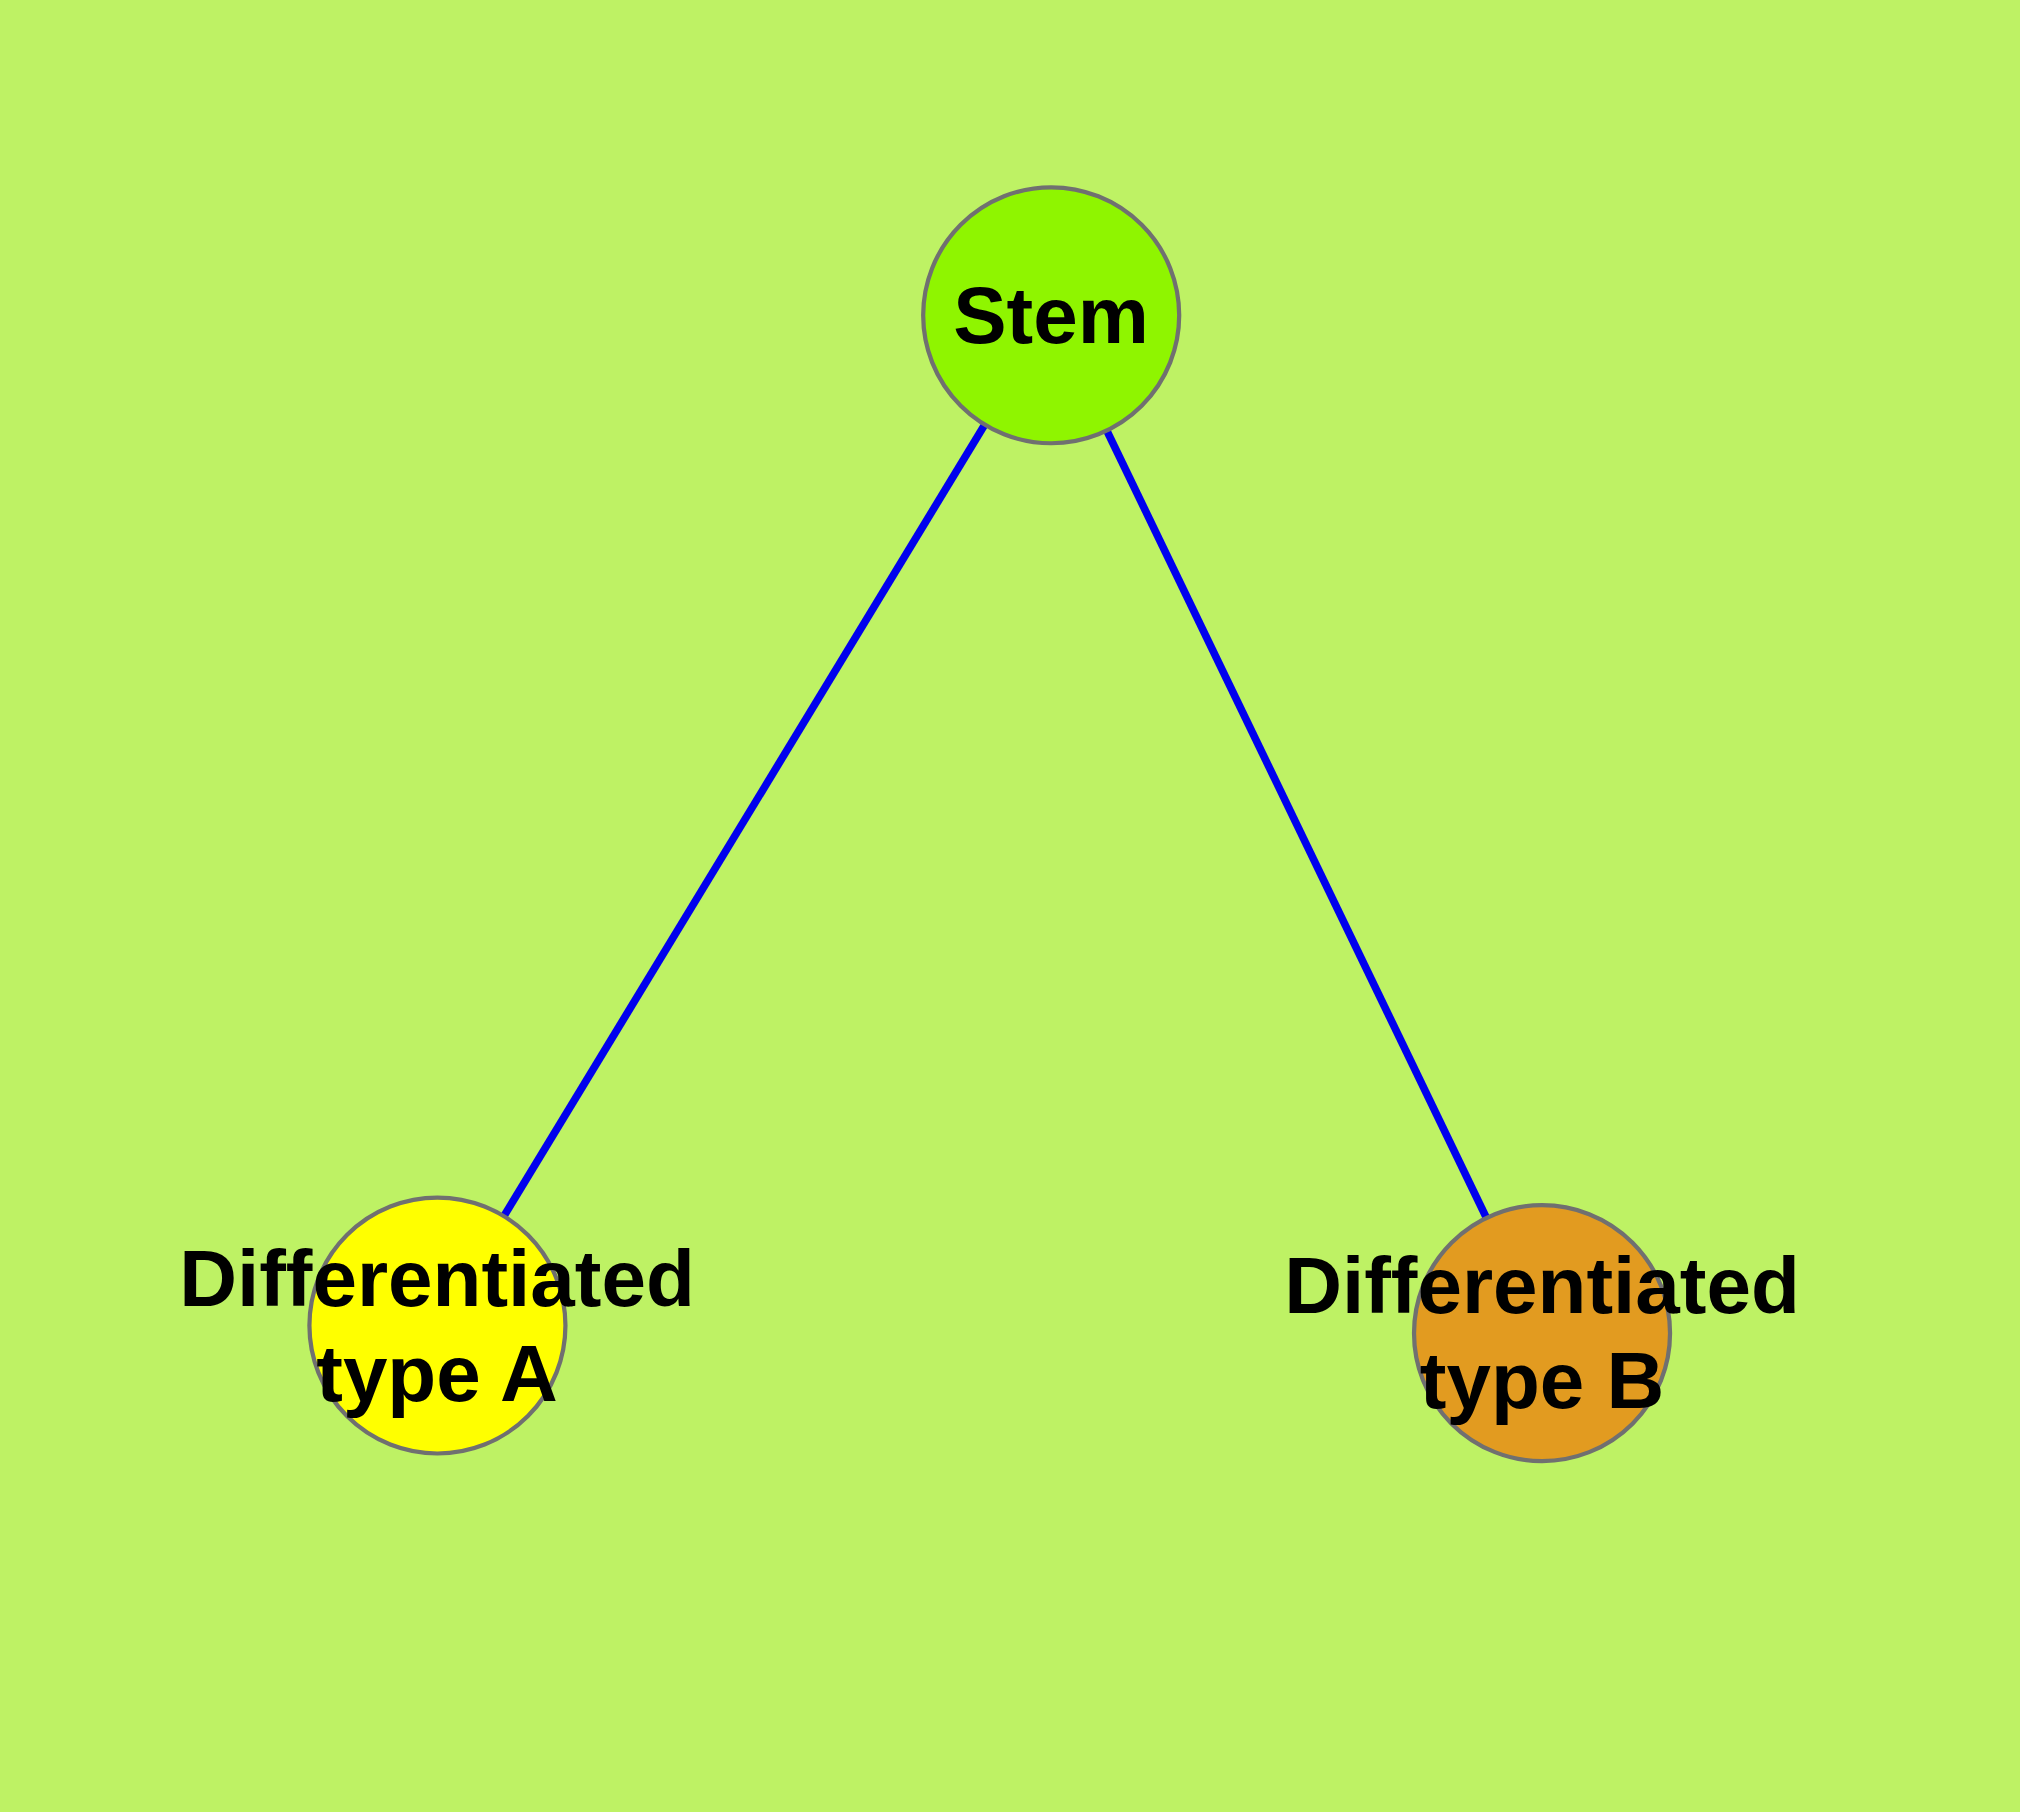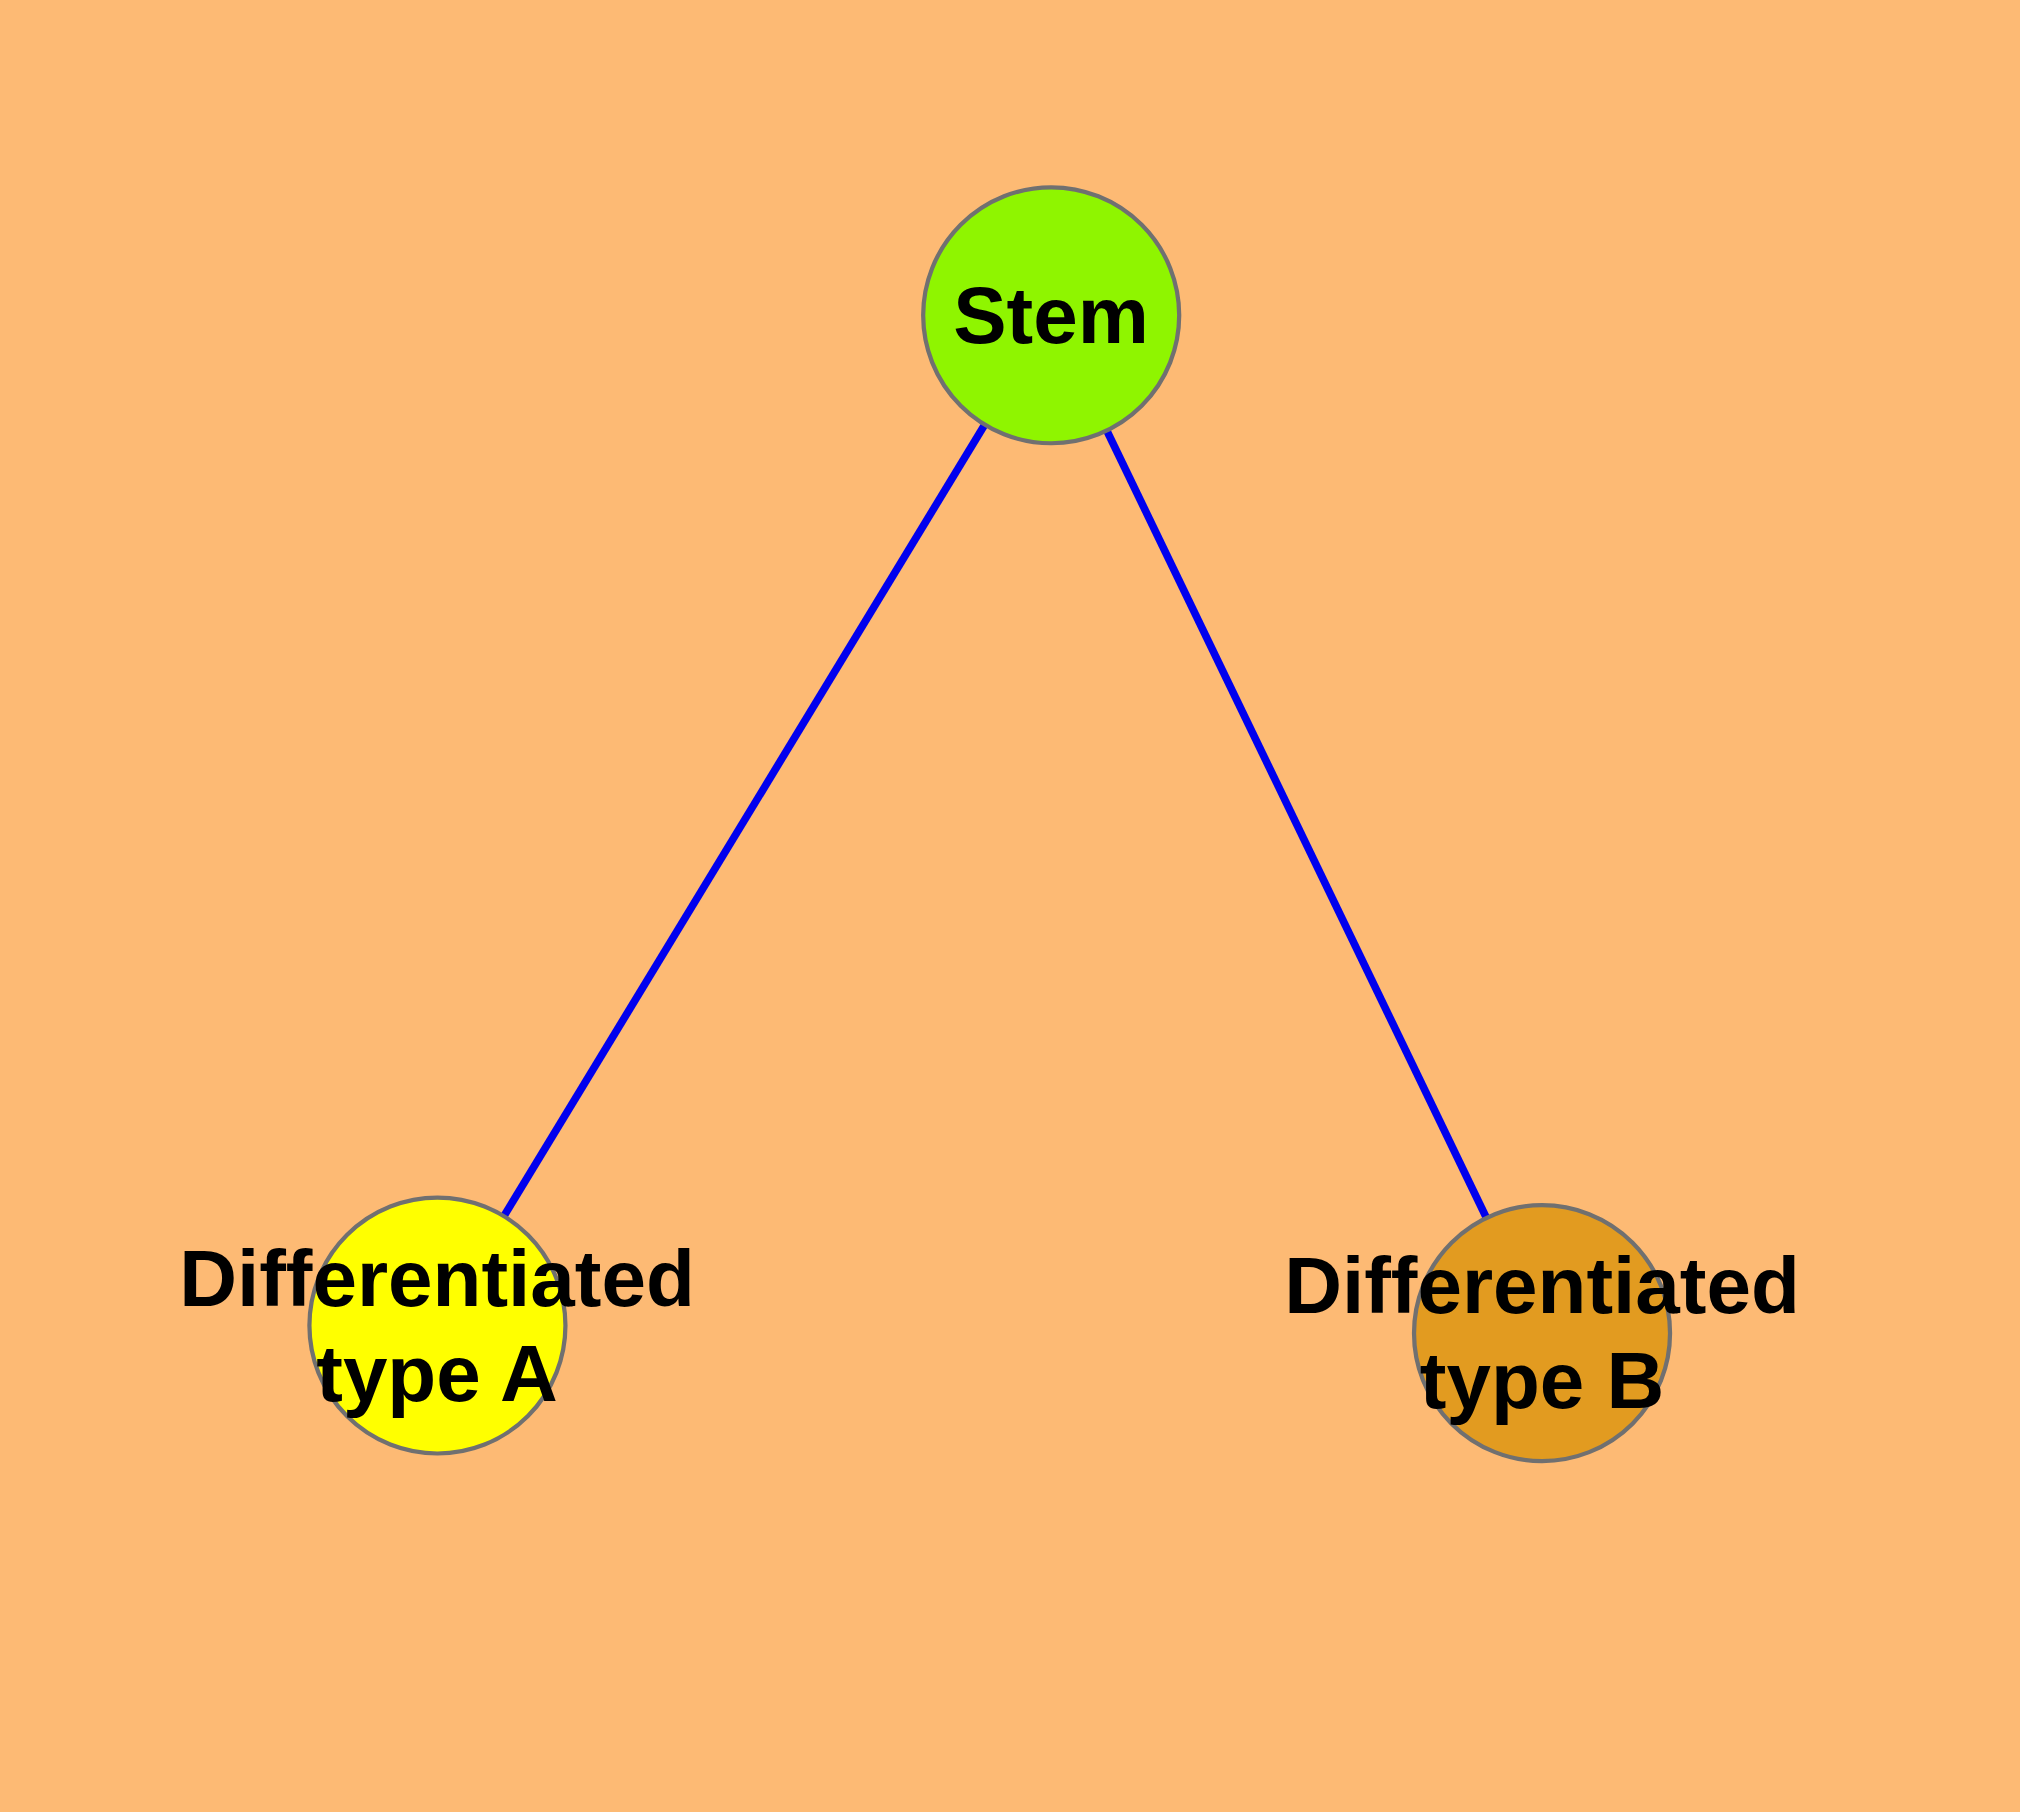--- a/index.html
+++ b/index.html
@@ -36,21 +36,21 @@
     font-size: 80px;
     line-height: 95px;
     white-space: pre-line;
     letter-spacing: 0px;
     pointer-events: none;
   }
 </style>
 </head>
 <body>
 
-<div id="canvas" style="background: #fdba74;">
+<div id="canvas" style="background: #bef264;">
   <svg id="graph-svg" viewBox="0 0 2384 2138" preserveAspectRatio="none">
     <line class="edge" x1="1240" y1="372" x2="516" y2="1564" stroke="#0000EE"></line>
     <line class="edge" x1="1240" y1="372" x2="1819" y2="1573" stroke="#0000EE"></line>
     <circle class="node" cx="1240" cy="372" r="151" fill="#8FF500" stroke="#707070"></circle>
     <circle class="node" cx="516" cy="1564" r="151" fill="#FFFF00" stroke="#707070"></circle>
     <circle class="node" cx="1819" cy="1573" r="151" fill="#E29B20" stroke="#707070"></circle>
   </svg>
 
   <div class="node-label" style="left: 1051px; top: 315px; color: rgb(0, 0, 0);">Stem</div>
   <div class="node-label" style="left: 437px; top: 1326px; color: rgb(0, 0, 0);">Differentiated

